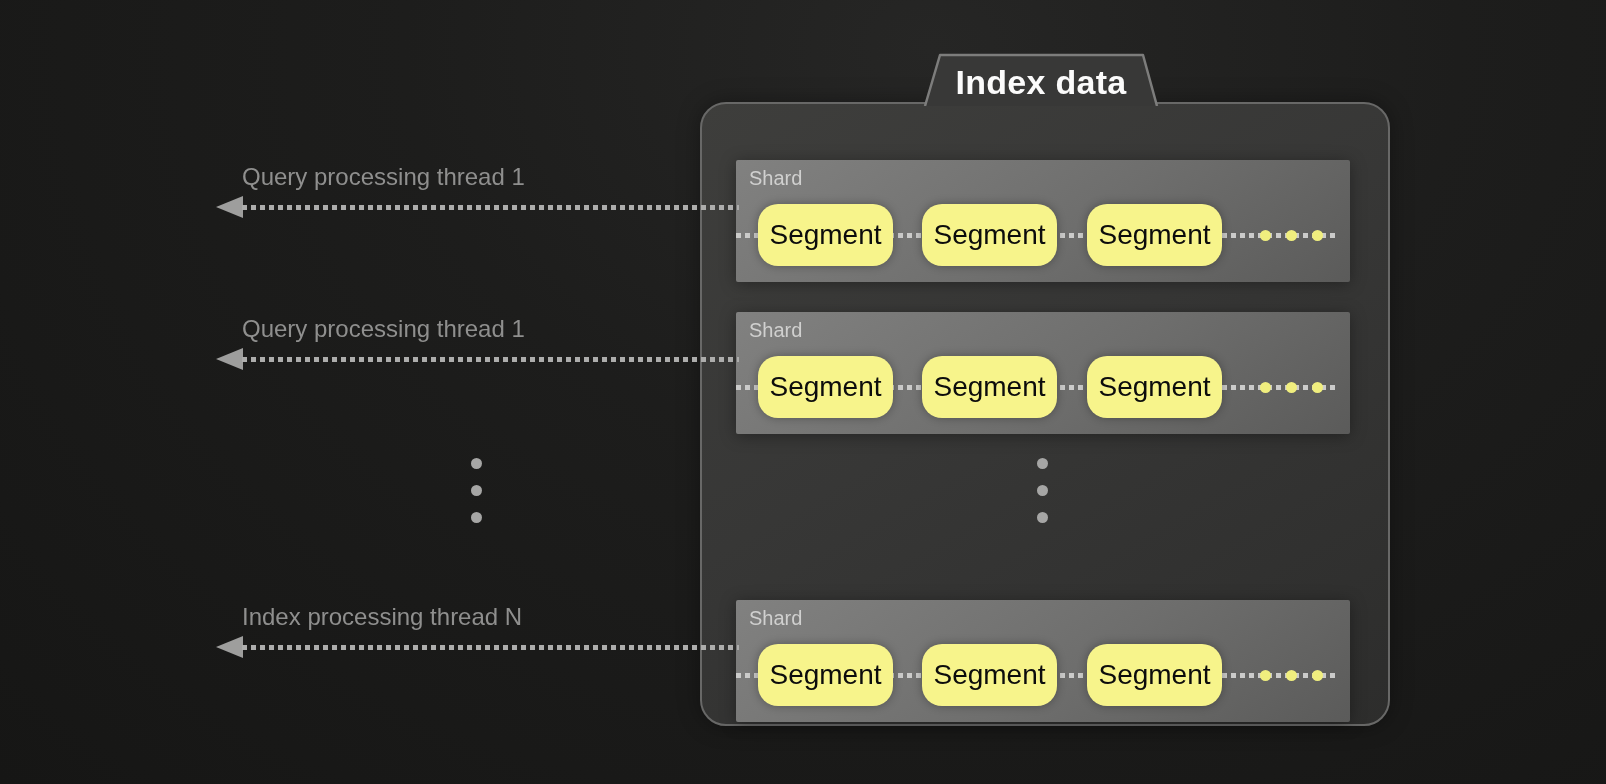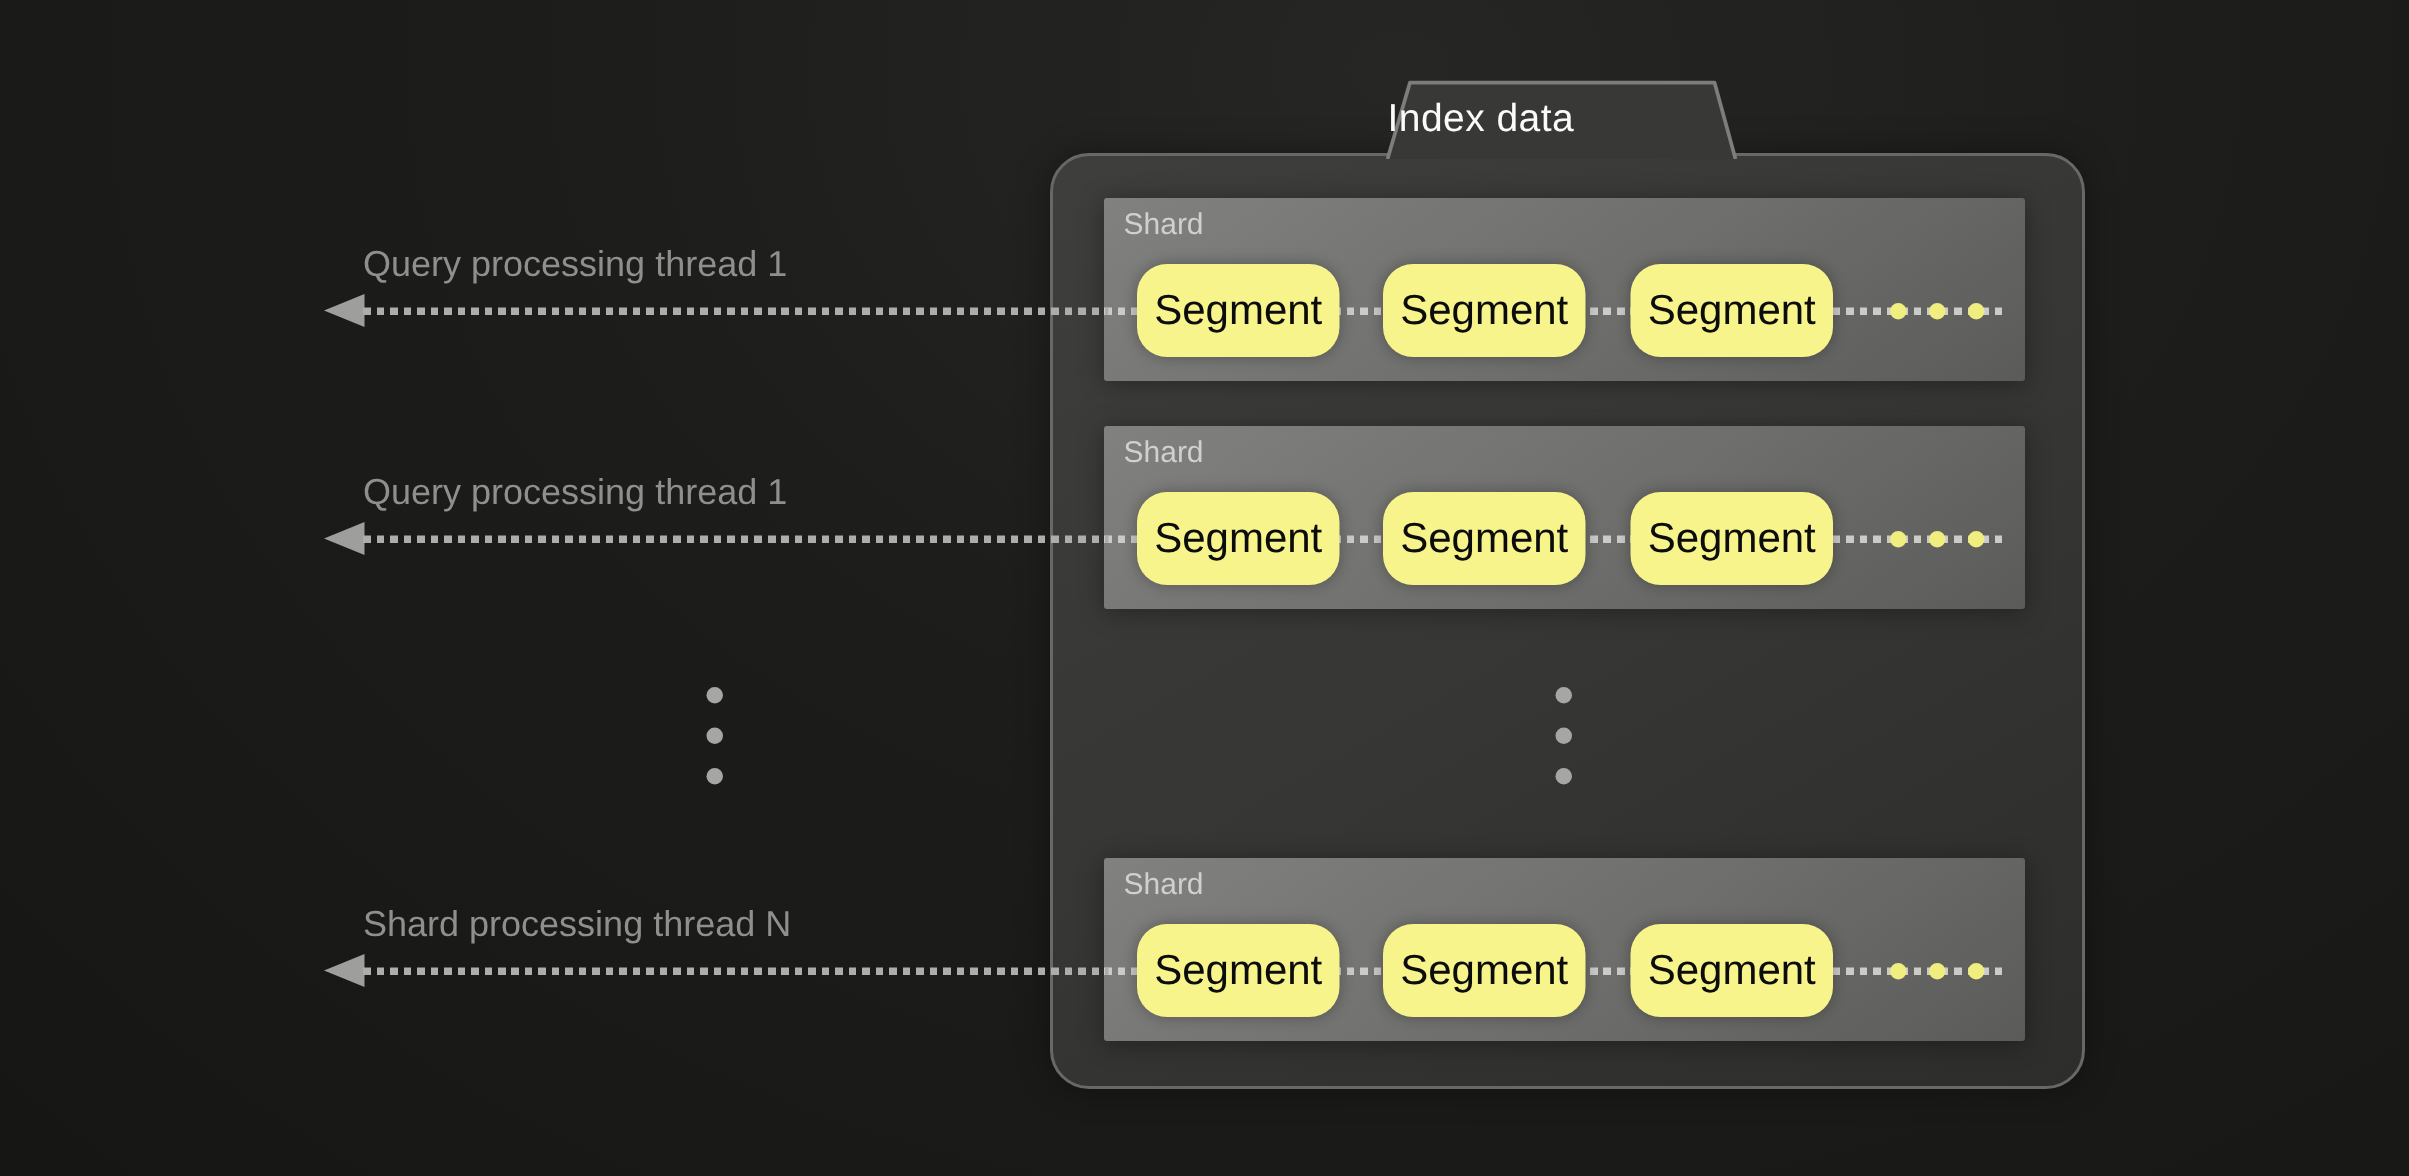--- a/index.html
+++ b/index.html
@@ -14,28 +14,29 @@
   .panel{
     position:absolute;left:700px;top:102px;width:690px;height:624px;
     box-sizing:border-box;
     border:2px solid #686867;border-radius:26px;
     background:linear-gradient(150deg,#3e3e3c 0%, #373736 45%, #2d2d2c 100%);
     box-shadow:0 0 22px rgba(0,0,0,.35);
   }
   .tab-shape{position:absolute;left:905px;top:50px;}
   .tab-label{
     position:absolute;left:925px;top:63px;width:232px;
-    font-size:26px;letter-spacing:.3px;color:#fbfbfb;
+    text-align:center;font-size:34px;letter-spacing:.3px;color:#fbfbfb;font-weight:bold;
   }
   
   .shard{
     position:absolute;left:736px;width:614px;height:122px;
     background:linear-gradient(145deg,#818180 0%, #6e6e6d 55%, #5b5b5a 100%);
     box-shadow:0 2px 16px rgba(0,0,0,.35);
     border-radius:2px;
+    margin-top:28px;
   }
   .shard-label{position:absolute;left:13px;top:7px;font-size:20px;color:#d0d0cf;}
   .shard-line{
     position:absolute;left:0;top:73px;width:601px;height:5px;
     background:repeating-linear-gradient(90deg,#cbcbca 0 5px, transparent 5px 9px);
   }
   .segment{
     position:absolute;top:44px;width:135px;height:62px;
     background:#f7f48b;box-shadow:0 0 10px rgba(0,0,0,.30);
     display:flex;align-items:center;justify-content:center;
@@ -122,21 +123,21 @@
 
   <div class="thread-row" style="top:359px">
     <div class="arrow-head"></div>
     <div class="thread-line"></div>
     <div class="thread-label">Query processing thread 1</div>
   </div>
 
   <div class="thread-row" style="top:647px">
     <div class="arrow-head"></div>
     <div class="thread-line"></div>
-    <div class="thread-label">Shard processing thread N</div>
+    <div class="thread-label">Index processing thread N</div>
   </div>
 
   <div class="v-dots" style="left:471px">
       <i></i>
       <i></i>
       <i></i>
     </div>
   <div class="v-dots" style="left:1037px">
       <i></i>
       <i></i>

